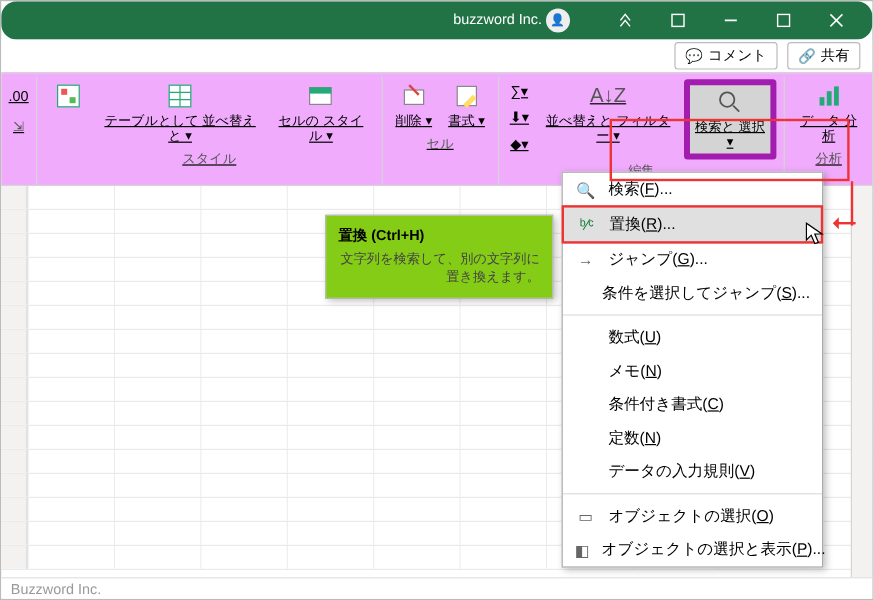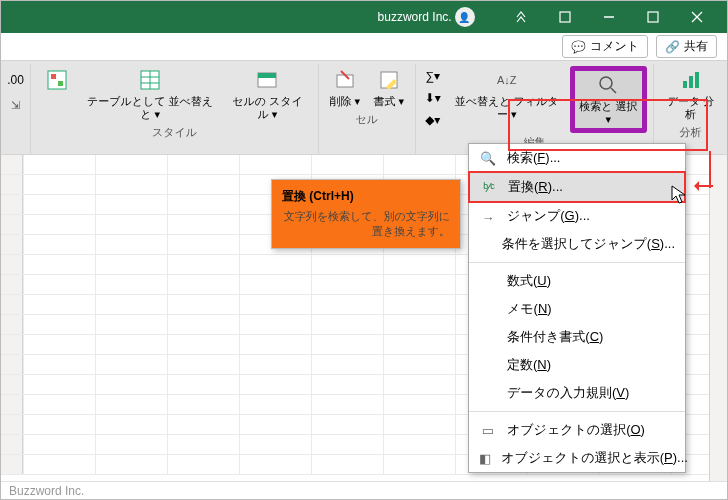--- a/index.html
+++ b/index.html
@@ -15,20 +15,21 @@
     border: 1px solid #bbb;
   }
   
   .titlebar {
     height: 32px;
     background: #217346;
     color: #fff;
     display: flex;
     align-items: center;
     padding: 0 8px;
+    border-radius: 13px;
   }
   .titlebar .title { flex: 1; text-align: right; padding-right: 20px; font-size: 12px; }
   .titlebar .controls { display: flex; gap: 0; }
   .titlebar .btn {
     width: 44px; height: 32px; display: flex; align-items: center; justify-content: center;
   }
   .titlebar .btn svg { stroke: #fff; fill: none; }
   .avatar {
     width: 20px; height: 20px; border-radius: 50%; background: #eee;
     display: inline-flex; align-items: center; justify-content: center;
@@ -36,22 +37,22 @@
   }
   
   .sharerow {
     height: 28px; background: #fff; border-bottom: 1px solid #d4d4d4;
     display: flex; justify-content: flex-end; align-items: center; gap: 8px;
     padding: 0 10px;
   }
   .toggle { border: 1px solid #bbb; border-radius: 3px; padding: 2px 8px; font-size: 12px; display: flex; align-items: center; gap: 4px; }
   
   .ribbon {
-    background: #e5e5e5; border-bottom: 1px solid #d4d4d4;
-    display: flex; padding: 3px 0 0 0;
+    background: #f0abfc; border-bottom: 1px solid #d4d4d4;
+    display: flex; padding: 3px 0 0 0; text-decoration: underline;
   }
   .group {
     border-right: 1px solid #d4d4d4; padding: 2px 6px 2px 6px;
     display: flex; flex-direction: column; align-items: center;
   }
   .group .items { display: flex; align-items: flex-start; gap: 4px; }
   .group .label { font-size: 11px; color: #555; padding: 2px 0; text-align: center; width: 100%; }
   .bigbtn {
     display: flex; flex-direction: column; align-items: center; justify-content: flex-start;
     padding: 2px 4px; border-radius: 3px; min-width: 40px;
@@ -75,21 +76,21 @@
     padding: 5px 10px; font-size: 13px;
     white-space: nowrap;
   }
   .menu .item .mkicn { width: 18px; height: 18px; display: flex; align-items: center; justify-content: center; color: #666; }
   .menu .item.hover { background: #e0e0e0; }
   .menu .sep { border-top: 1px solid #ddd; margin: 4px 0; }
   u { text-decoration: underline; }
   
   .tooltip {
     position: absolute; top: 178px; left: 270px;
-    width: 190px; background: #f97316; border: 1px solid #bbb;
+    width: 190px; background: #84cc16; border: 1px solid #bbb;
     box-shadow: 2px 2px 6px rgba(0,0,0,.25);
     padding: 8px 10px; z-index: 5;
   }
   .tooltip .tt-title { font-weight: bold; font-size: 12px; margin-bottom: 4px; }
   .tooltip .tt-body { font-size: 11px; color: #444; line-height: 1.4; text-align: right; }
   
   .callout-box {
     position: absolute; top: 98px; left: 507px; width: 200px; height: 52px;
     border: 2px solid #e33; z-index: 20; pointer-events: none;
   }
@@ -253,21 +254,21 @@
   </div>
 
   <div class="group">
     <div class="items">
       <div class="smallcol">
         <div class="smallbtn">∑▾</div>
         <div class="smallbtn">⬇▾</div>
         <div class="smallbtn">◆▾</div>
       </div>
       <div class="bigbtn">
-        <div class="icn" style="font-size:11px;color:#555">A↓Z</div>
+        <div class="icn" style="font-size:17px;color:#555">A↓Z</div>
         <div class="txt">並べ替えと
 フィルター ▾</div>
       </div>
       <div class="bigbtn active">
         <div class="icn">
             <svg width="20" height="20">
               <circle cx="8" cy="8" r="6" fill="none" stroke="#555" stroke-width="1.5"></circle>
               <line x1="13" y1="13" x2="18" y2="18" stroke="#555" stroke-width="1.5"></line>
             </svg>
           </div>

